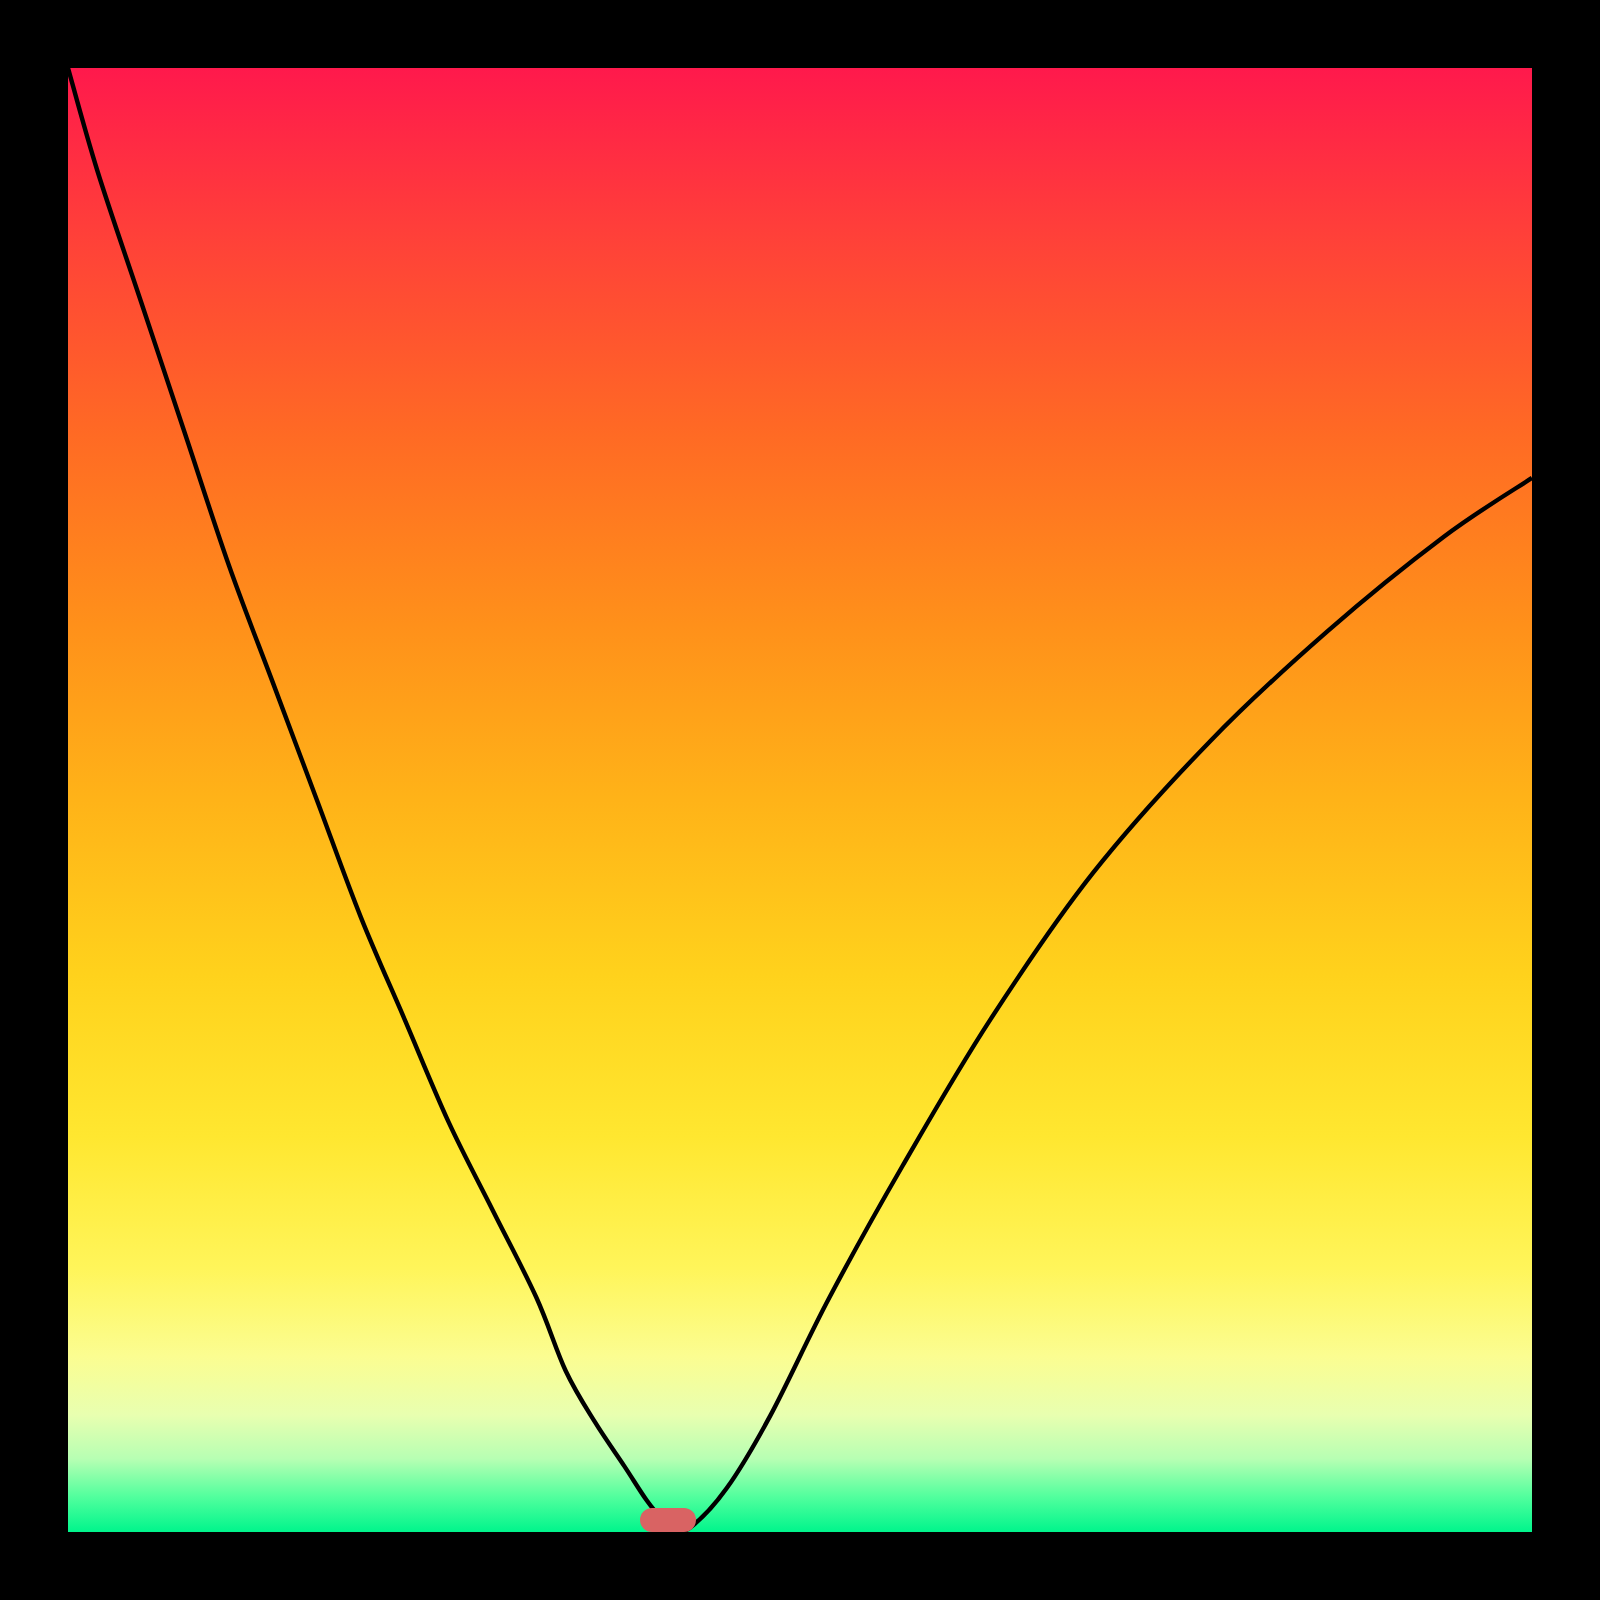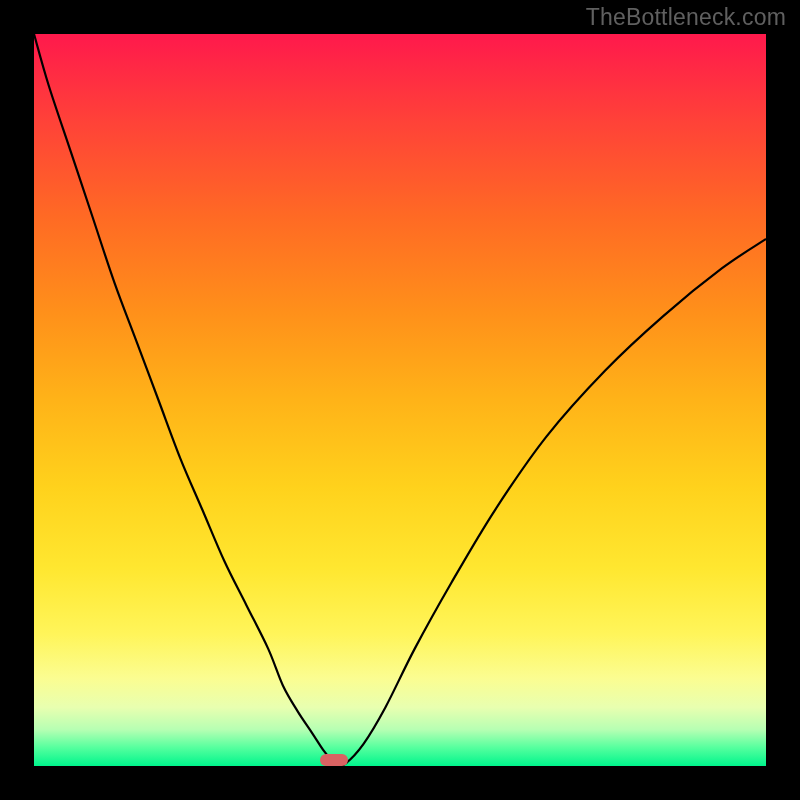--- a/index.html
+++ b/index.html
@@ -69,21 +69,20 @@
     background: #d96363;
     bottom: 0px;
     z-index: 5;
   }
 </style>
 </head>
 <body>
 
 <div class="frame">
 
-  <div class="watermark">TheBottleneck.com</div>
 
   <div class="plot">
     <div class="gradient"></div>
 
     <svg class="curve" viewBox="0 0 732 732" preserveAspectRatio="none">
       <path id="curve-path" fill="none" stroke="#000" stroke-width="2.2" d="M 0 0 C 2.44 8.540000000000001, 8.54 31.72000000000001, 14.64 51.24000000000001 C 20.740000000000002 70.76, 29.28 95.16000000000001, 36.6 117.12 C 43.92 139.08, 51.24 161.04, 58.56 183 C 65.88 204.96, 73.19999999999999 228.14, 80.52 248.88 C 87.84 269.62, 95.16 287.9200000000001, 102.48 307.44000000000005 C 109.80000000000001 326.96000000000004, 117.12 346.48, 124.44000000000001 366 C 131.76000000000002 385.52, 139.08 406.26, 146.4 424.56 C 153.72 442.86, 161.04000000000002 458.72, 168.36 475.8 C 175.68 492.88, 183 511.17999999999995, 190.32 527.04 C 197.64 542.9, 204.95999999999998 556.32, 212.27999999999997 570.96 C 219.59999999999997 585.6, 228.14 601.46, 234.24 614.88 C 240.34000000000003 628.3, 244.00000000000003 641.11, 248.88000000000002 651.48 C 253.76000000000002 661.85, 258.64 669.1700000000001, 263.52 677.1 C 268.4 685.03, 273.89000000000004 692.5939999999999, 278.16 699.06 C 282.43 705.526, 286.09 711.626, 289.14 715.896 C 292.19 720.1659999999999, 294.02000000000004 722.362, 296.46000000000004 724.68 C 298.90000000000003 726.9979999999999, 301.34 728.9499999999999, 303.78 729.804 C 306.21999999999997 730.658, 306.8299999999999 733.098, 311.09999999999997 729.804 C 315.37 726.51, 322.69000000000005 719.434, 329.40000000000003 710.04 C 336.11 700.646, 342.82000000000005 689.3000000000001, 351.36 673.44 C 359.9 657.58, 369.65999999999997 635.62, 380.64 614.88 C 391.62 594.14, 403.81999999999994 572.18, 417.23999999999995 549 C 430.65999999999997 525.82, 445.3 500.20000000000005, 461.16 475.8 C 477.02000000000004 451.4, 494.09999999999997 425.78, 512.4 402.59999999999997 C 530.6999999999999 379.41999999999996, 551.44 356.84999999999997, 570.96 336.71999999999997 C 590.48 316.59, 610 298.9, 629.52 281.82 C 649.04 264.74, 670.9999999999999 247.04999999999995, 688.0799999999999 234.23999999999995 C 705.16 221.42999999999995, 724.68 209.84000000000003, 732 204.96000000000004 "></path>
     </svg>
 
     <div class="marker" id="marker" style="left: 286.12px; background: rgb(217, 99, 99);"></div>
   </div>

